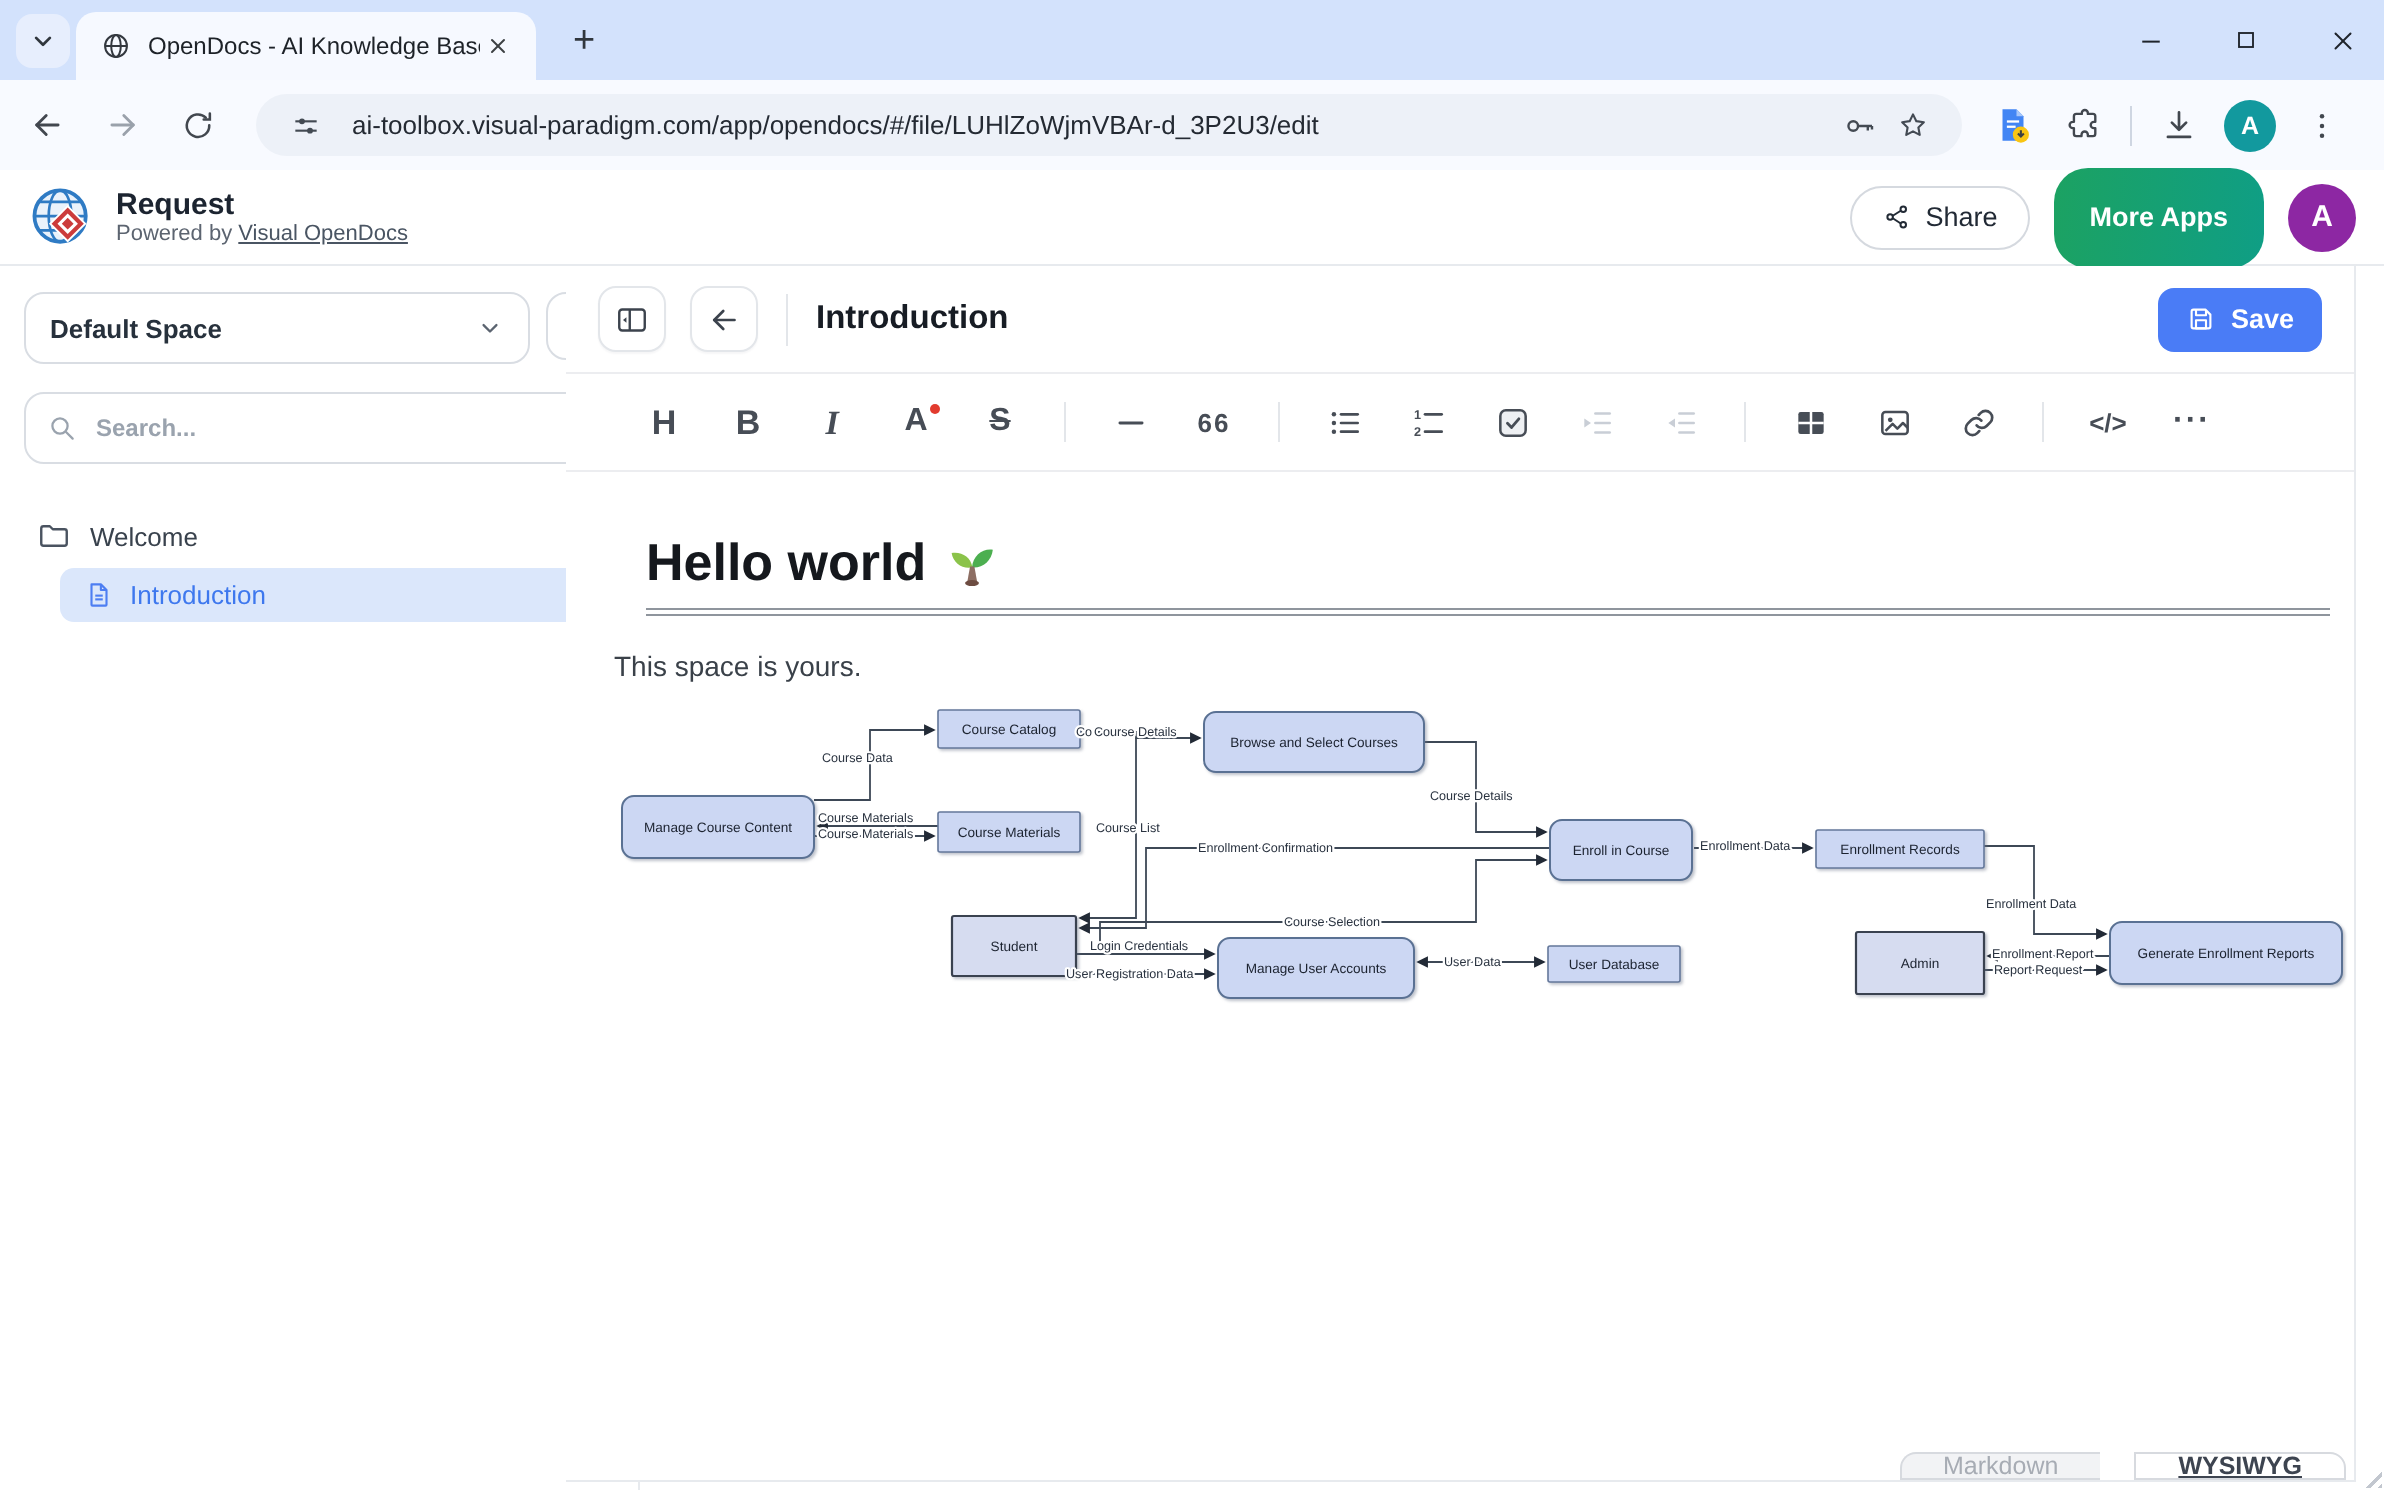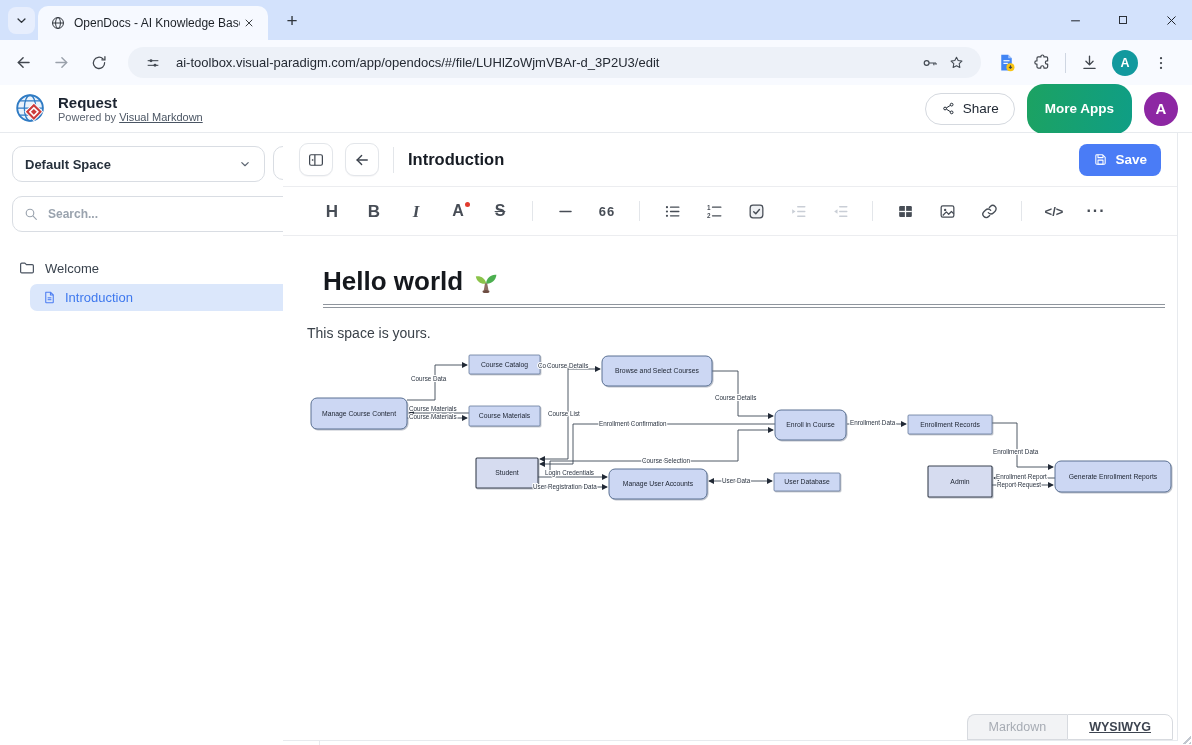--- a/index.html
+++ b/index.html
@@ -103,21 +103,21 @@
   svg{font-family:inherit;}
 
   .dedge{fill:none;stroke:#3d4856;stroke-width:0.9;}
   .dnode{filter:drop-shadow(1.2px 1.6px 0.7px rgba(110,120,140,.45));}
   .dnode.process{fill:#ccd7f3;stroke:#5a7193;stroke-width:1;}
   .dnode.store{fill:#ccd7f3;stroke:#64789b;stroke-width:0.8;}
   .dnode.entity{fill:#d6dcf0;stroke:#3a4250;stroke-width:1.1;}
   .dntext{font-size:6.8px;fill:#1c2330;text-anchor:middle;}
   .dlabel{font-size:6.3px;fill:#2a3340;paint-order:stroke;stroke:#fff;stroke-width:2.2px;stroke-linejoin:round;}
 
-  .modetabs{position:absolute;right:4px;bottom:0;height:26px;display:flex;font-size:12.5px;}
+  .modetabs{position:absolute;right:4px;bottom:0;height:14px;display:flex;font-size:12.5px;gap:17px;}
   .mtab{display:flex;align-items:center;padding:0 21px;border:1px solid #d7dadf;box-sizing:border-box;}
   .mtab.md{background:#f2f3f5;color:#a7acb4;border-radius:8px 0 0 0;border-right:none;}
   .mtab.wy{background:#fff;color:#3d4450;font-weight:700;border-radius:0 8px 0 0;text-decoration:underline;}
   .grip{position:absolute;right:1px;bottom:1px;width:11px;height:11px;
         background:repeating-linear-gradient(315deg,#c2c7cf 0 1.5px,transparent 1.5px 4.2px);
         clip-path:polygon(100% 0,100% 100%,0 100%);}
 </style>
 </head>
 <body>
 
@@ -248,21 +248,21 @@
       <path d="M5.5 19h27M8 11.5h22M8 26.5h22" stroke="#2f7bc4" stroke-width="1.4" fill="none"></path>
       <g transform="translate(23,23) rotate(45)">
         <rect x="-6.5" y="-6.5" width="13" height="13" fill="#cc3b3b" stroke="#fff" stroke-width="1"></rect>
         <rect x="-3" y="-3" width="6" height="6" fill="none" stroke="#fff" stroke-width="1.6"></rect>
       </g>
     </svg>
     <div class="brandtext">
       <div class="brandname">Request</div>
       <div class="poweredby">
         <span>Powered by</span>
-        <a href="#">Visual Markdown</a>
+        <a href="#">Visual OpenDocs</a>
       </div>
     </div>
     <div class="hspacer"></div>
     <button class="sharebtn">
       <svg viewBox="0 0 24 24" width="15" height="15" fill="none" stroke="currentColor" stroke-width="1.6">
           <circle cx="6.5" cy="12" r="2.2"></circle>
           <circle cx="17" cy="5.8" r="2.2"></circle>
           <circle cx="17" cy="18.2" r="2.2"></circle>
           <line x1="8.6" y1="11" x2="15" y2="7"></line>
           <line x1="8.6" y1="13" x2="15" y2="17.2"></line>

